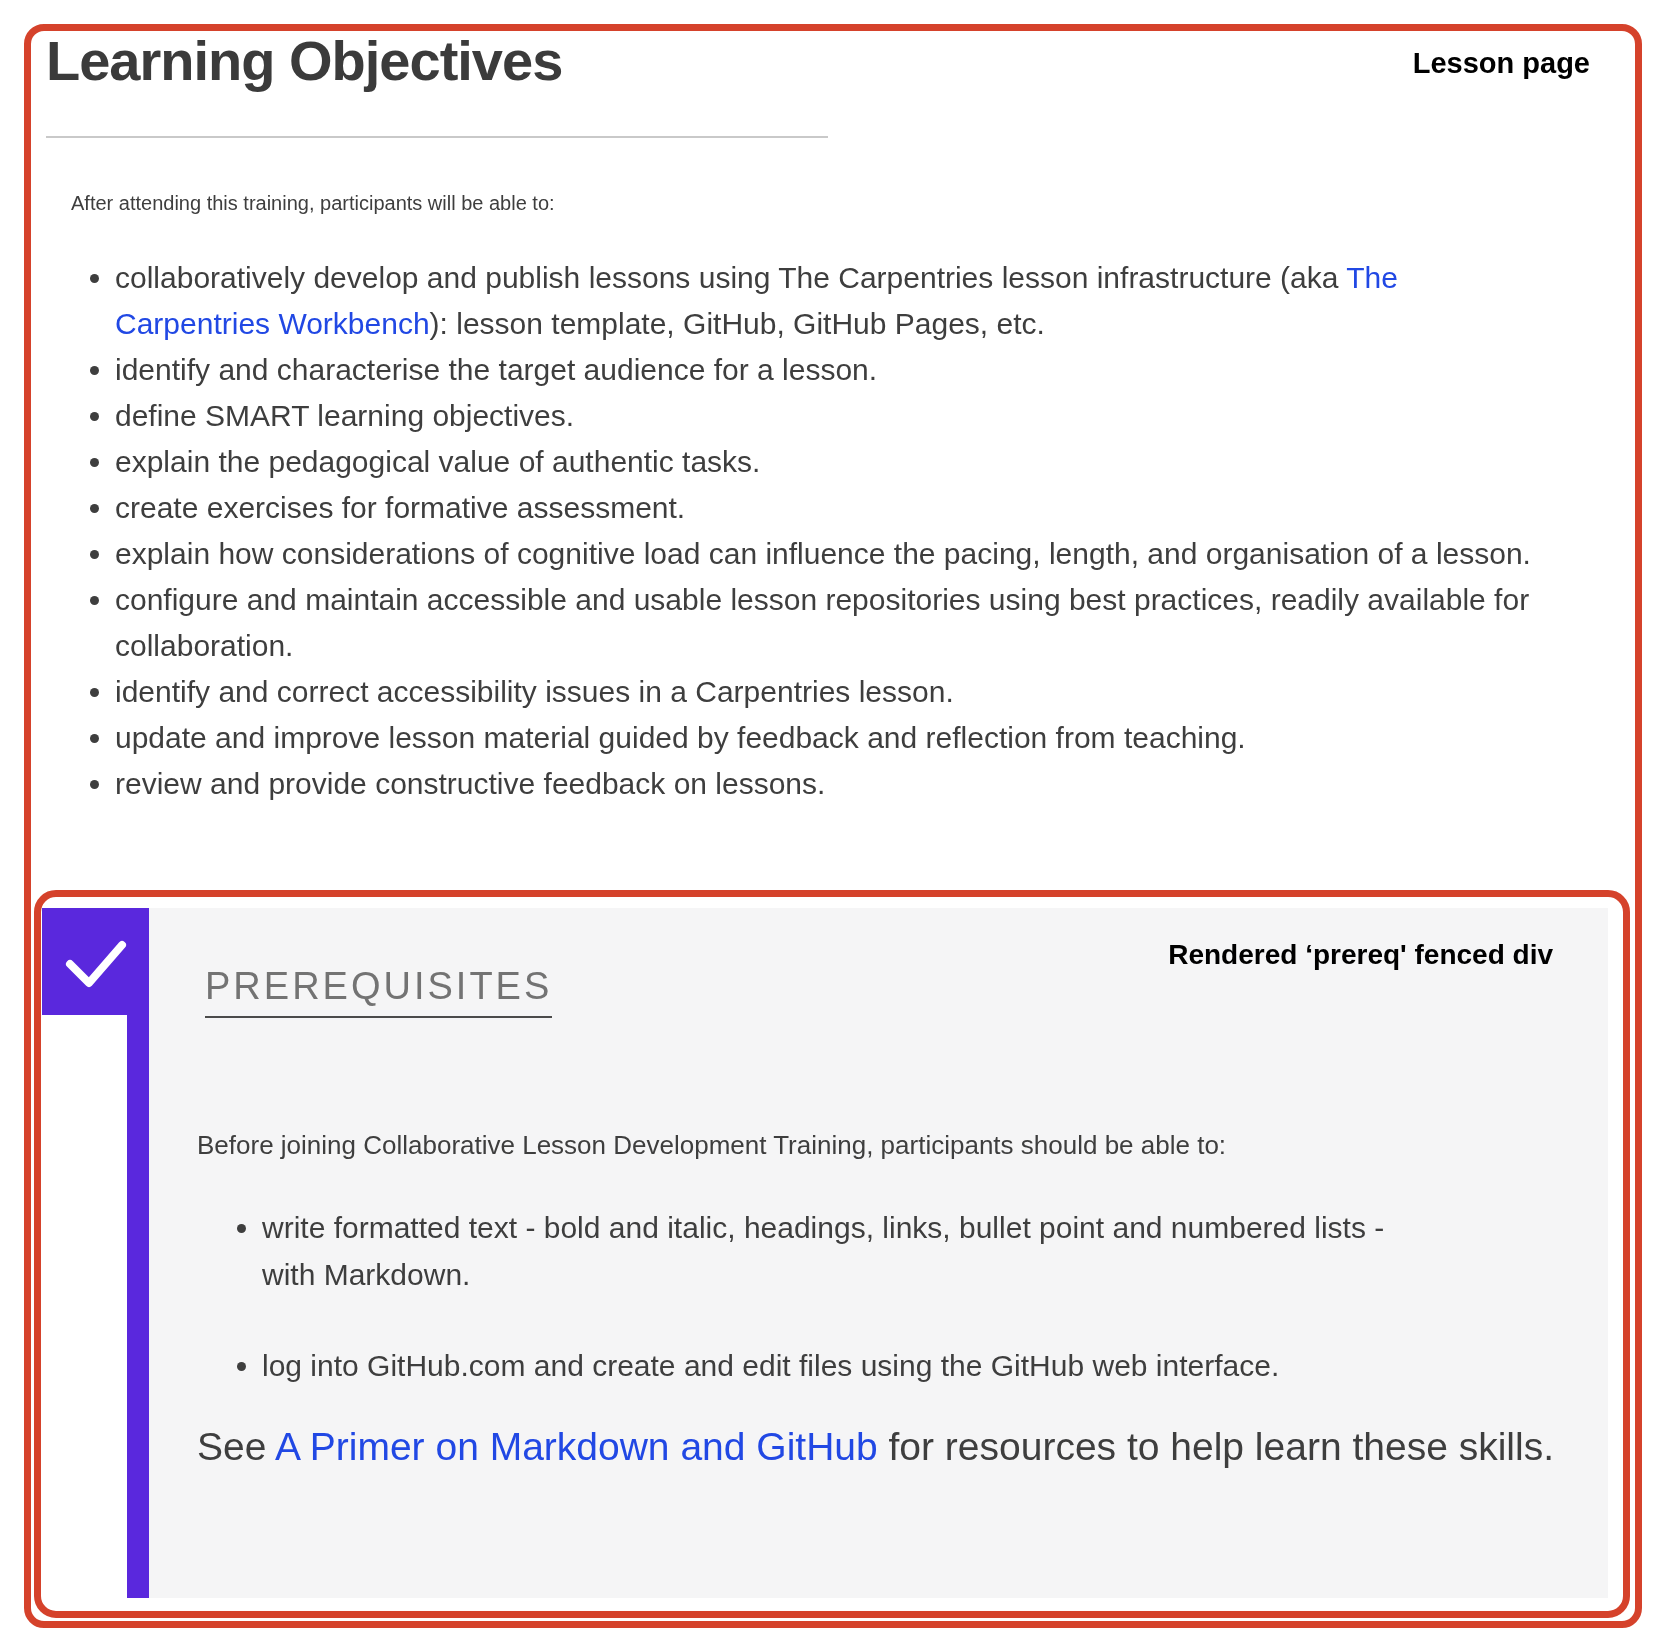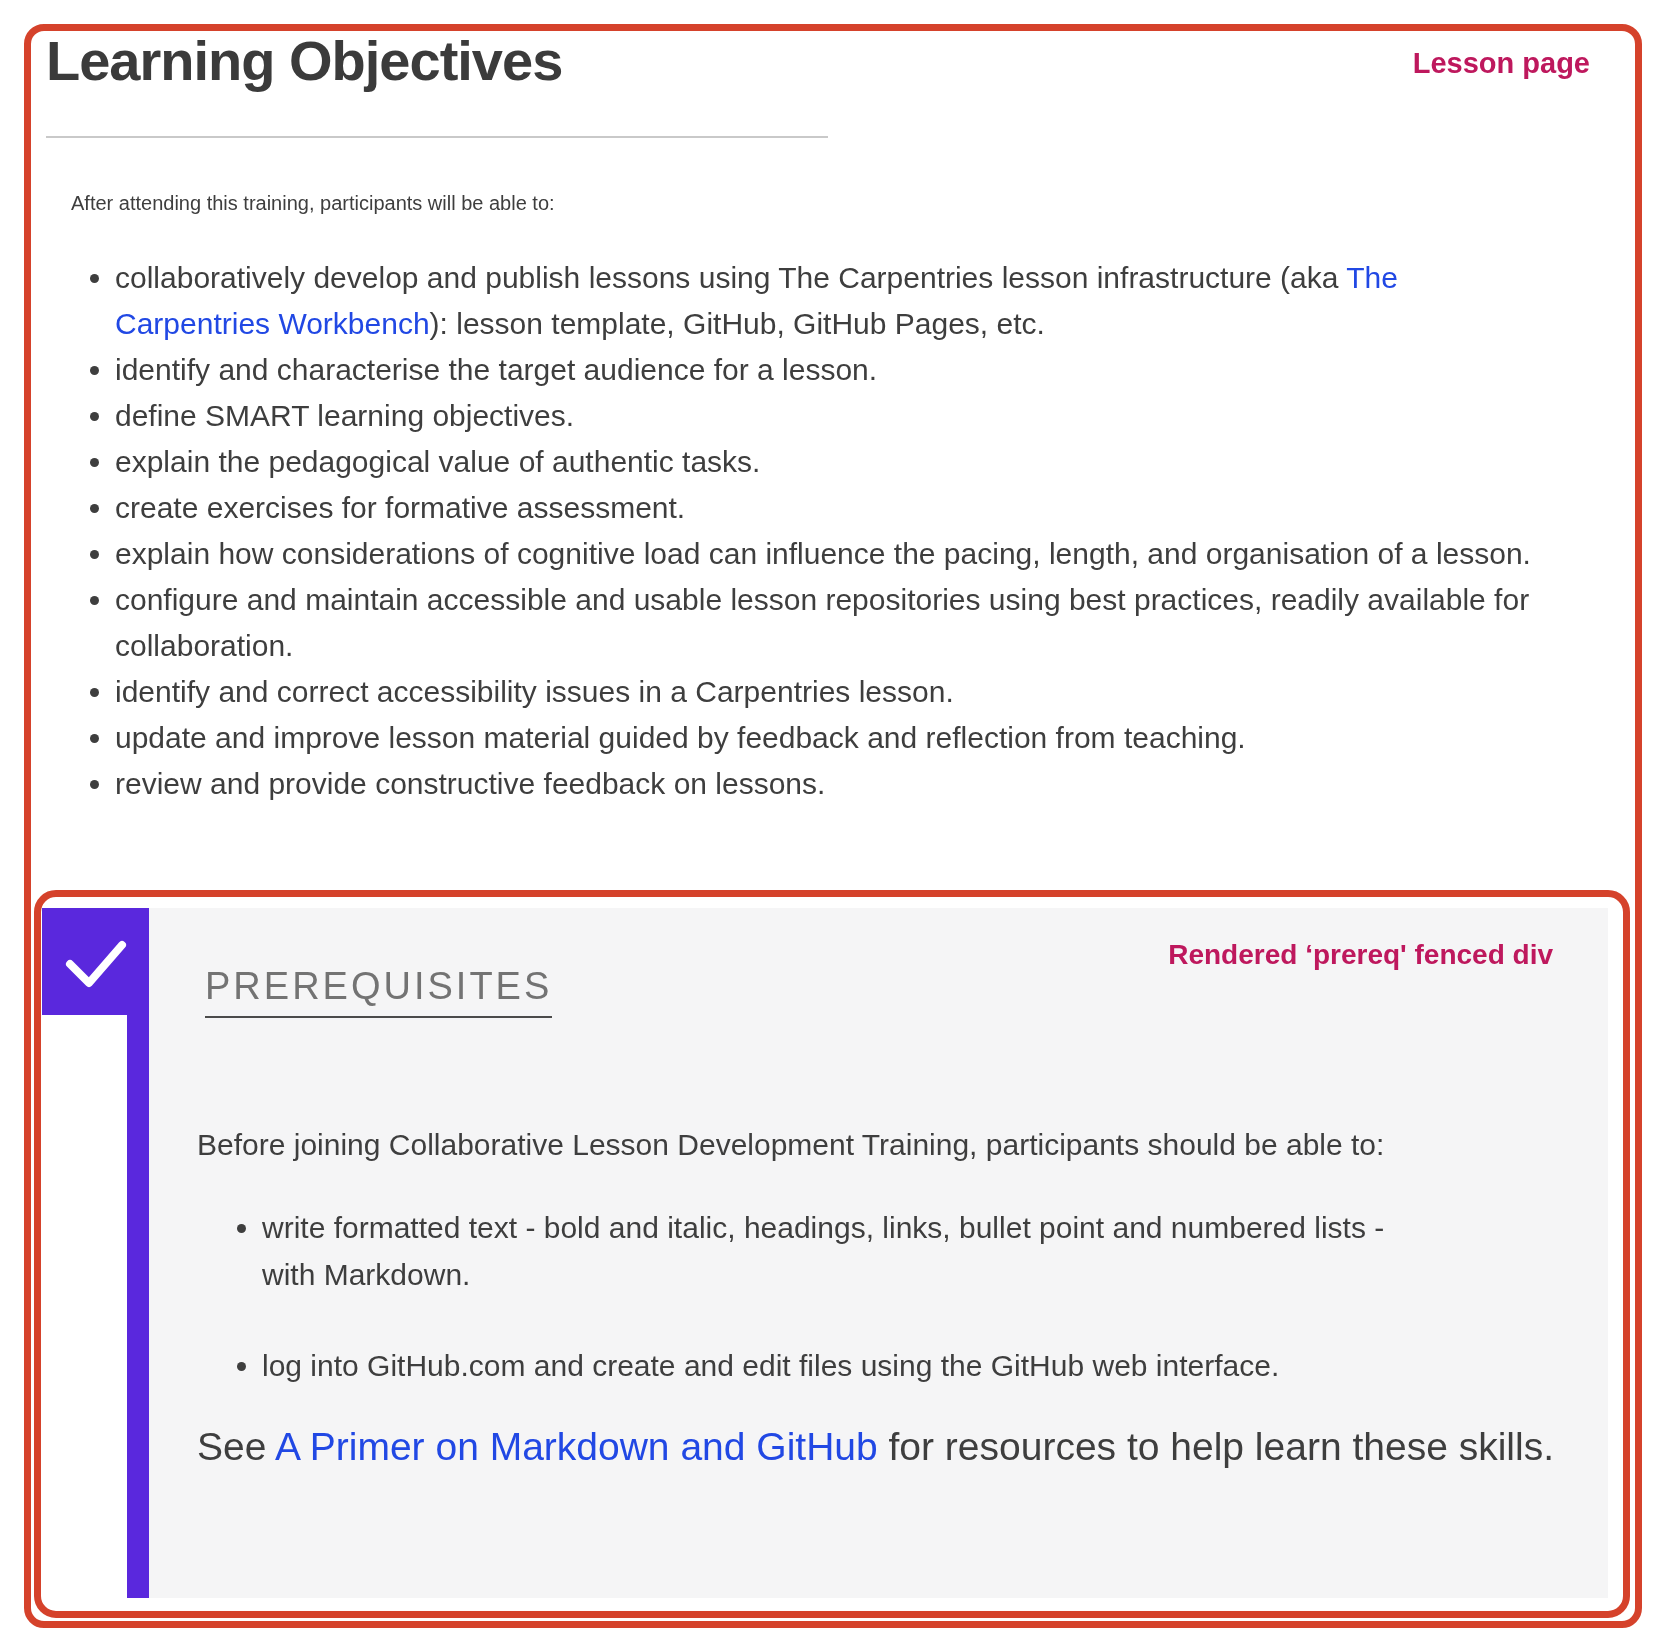--- a/index.html
+++ b/index.html
@@ -12,21 +12,21 @@
     color:#3e3e3e;
   }
   .abs { position:absolute; }
 
   
   .annot-outer {
     left:24px; top:24px; width:1618px; height:1604px;
     border:7px solid #d5422b; border-radius:20px;
   }
   .annot-label {
-    color:#be185d; font-weight:bold; text-align:right;
+    color:#000000; font-weight:bold; text-align:right;
     white-space:nowrap;
   }
   .lesson-label { top:46px; right:90px; font-size:29px; line-height:34px; }
   .prereq-label { top:938px; right:127px; font-size:28px; line-height:34px; z-index:5; }
 
   
   .page-title {
     left:46px; top:26px;
     font-size:56px; line-height:70px; font-weight:700;
     letter-spacing:-1px; color:#3b3b3b;
@@ -67,21 +67,21 @@
   }
   .prereq-title {
     left:205px; top:964px;
     font-size:38px; line-height:44px; font-weight:400;
     letter-spacing:3px; color:#737373;
     padding-bottom:8px; border-bottom:2px solid #4b4b4b;
     display:inline-block; white-space:nowrap;
   }
   .prereq-intro {
     left:197px; top:1122px; width:1300px;
-    font-size:30px; line-height:46px;
+    font-size:26px; line-height:46px;
   }
   .prereq-list {
     left:197px; top:1204px; width:1215px;
     padding-left:65px;
     font-size:30px; line-height:47px;
     list-style:disc outside;
   }
   .prereq-list li { margin-bottom:44px; }
   .prereq-see {
     left:197px; top:1424px; width:1380px;

